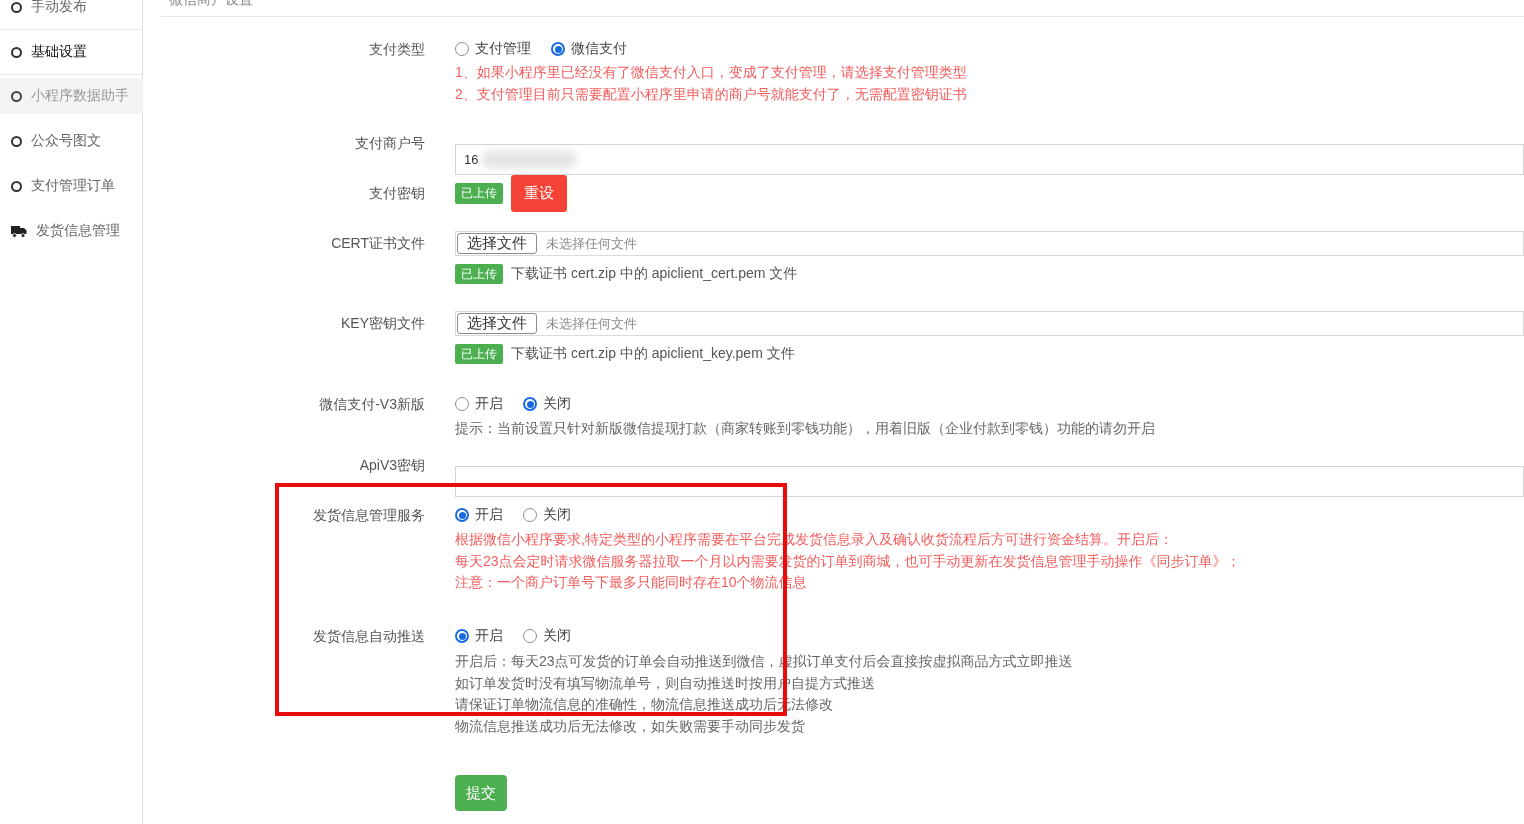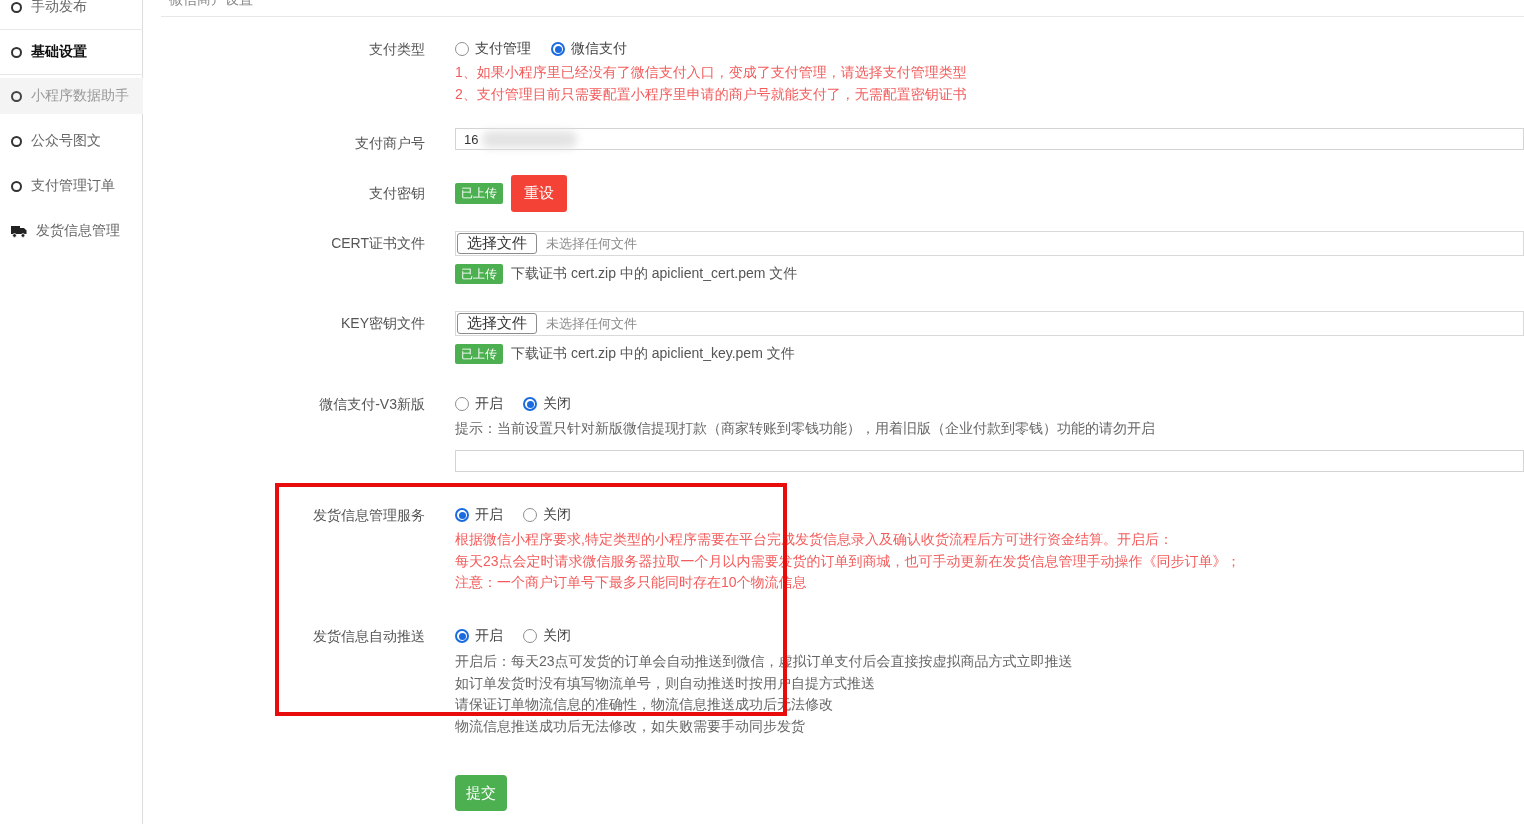--- a/index.html
+++ b/index.html
@@ -5,21 +5,21 @@
   * { margin:0; padding:0; box-sizing:border-box; }
   html,body { background:#fff; }
   body { font-family:"Liberation Sans","DejaVu Sans",sans-serif; color:#333; }
   #screen { position:relative; width:1524px; height:824px; background:#fff; overflow:hidden; }
 
   
   .sidebar { position:absolute; left:0; top:0; bottom:0; width:143px; background:#fff; border-right:1px solid #dcdcdc; }
   .side-item { position:absolute; left:0; width:143px; height:30px; display:flex; align-items:center; cursor:pointer; font-size:14px; color:#666; }
   .side-item .ic { margin-left:11px; margin-right:9px; display:inline-flex; align-items:center; }
   .circle-ic { width:11px; height:11px; border:2px solid #333; border-radius:50%; display:inline-block; }
-  .side-item.sel { color:#111; font-weight:bold; }
+  .side-item.sel { color:#111; font-weight:normal; }
   .side-sep { position:absolute; left:0; width:143px; height:1px; background:#e8e8e8; }
   .side-hl { position:absolute; left:0; width:143px; height:36px; background:#f4f4f4; }
   .side-item.dim { color:#999; }
   .side-item.dim .circle-ic { border-color:#444; }
 
   
   .main { position:absolute; left:163px; top:0; right:0; bottom:0; }
   .page-title { position:absolute; top:-9px; left:6px; font-size:14px; color:#8a8a8a; }
   .head-line { position:absolute; top:16px; left:-2px; right:0; height:1px; background:#e7e7e7; }
 
@@ -30,21 +30,21 @@
   
   .radio-group { display:flex; align-items:center; height:18px; gap:20px; }
   .radio-option { display:flex; align-items:center; gap:6px; cursor:pointer; font-size:14px; color:#444; }
   .radio { width:14px; height:14px; border:1px solid #8f8f8f; border-radius:50%; background:#fff; position:relative; flex:0 0 auto; }
   .radio.checked { border:2px solid #1a6be0; }
   .radio.checked::after { content:""; position:absolute; left:50%; top:50%; width:7px; height:7px; margin:-3.5px 0 0 -3.5px; border-radius:50%; background:#1a6be0; }
 
   .note-red { font-size:14px; line-height:21.5px; color:#f45c5c; }
   .note-gray { font-size:14px; line-height:21.5px; color:#666; }
 
-  .text-input { width:100%; height:22px; border:1px solid #d4d4d4; background:#fff; font-size:13px; color:#333; padding:0 8px; display:flex; align-items:center; font-family:"Liberation Sans","DejaVu Sans",sans-serif; }
+  .text-input { width:100%; height:31px; border:1px solid #d4d4d4; background:#fff; font-size:13px; color:#333; padding:0 8px; display:flex; align-items:center; font-family:"Liberation Sans","DejaVu Sans",sans-serif;margin-top:16px; }
   .blur-patch { display:inline-block; width:95px; height:17px; margin-left:4px; background:#dedede; border-radius:8px; filter:blur(4px); opacity:.85; }
 
   .badge { display:inline-block; background:#4caf50; color:#fff; font-size:12px; padding:3px 6px; border-radius:2px; line-height:1.2; }
   .btn-red { display:inline-flex; align-items:center; justify-content:center; background:#f44336; color:#fff; font-size:15px; height:37px; padding:14px 13px; border:none; border-radius:3px; cursor:pointer; margin-left:8px; font-family:inherit; }
 
   .file-box { display:flex; align-items:center; height:25px; border:1px solid #d9d9d9; background:#fff; width:100%; }
   .file-btn { display:inline-flex; align-items:center; height:21px; margin-left:1px; padding:0 9px; border:1px solid #8d8d8d; border-radius:3px; background:#fff; font-size:15px; color:#333; cursor:pointer; font-family:inherit; }
   .file-none { margin-left:9px; font-size:13px; color:#8a8a8a; }
   .file-hint { display:flex; align-items:center; margin-top:8px; font-size:14px; color:#555; gap:8px; }
 
@@ -184,20 +184,21 @@
           <span class="radio-option">
               <span class="radio checked"></span>
               <span class="opt-label">关闭</span>
             </span>
         </div>
         <div class="note-gray" style="margin-top:5px">提示：当前设置只针对新版微信提现打款（商家转账到零钱功能），用着旧版（企业付款到零钱）功能的请勿开启</div>
       </div>
     </div>
 
     <div class="form-row" style="top:450px">
+      <div class="row-label" style="line-height:31px">ApiV3密钥</div>
       <div class="row-content">
         <div class="text-input">
           <span></span>
         </div>
       </div>
     </div>
 
     <div class="form-row" style="top:506px">
       <div class="row-label" style="line-height:18px">发货信息管理服务</div>
       <div class="row-content">

